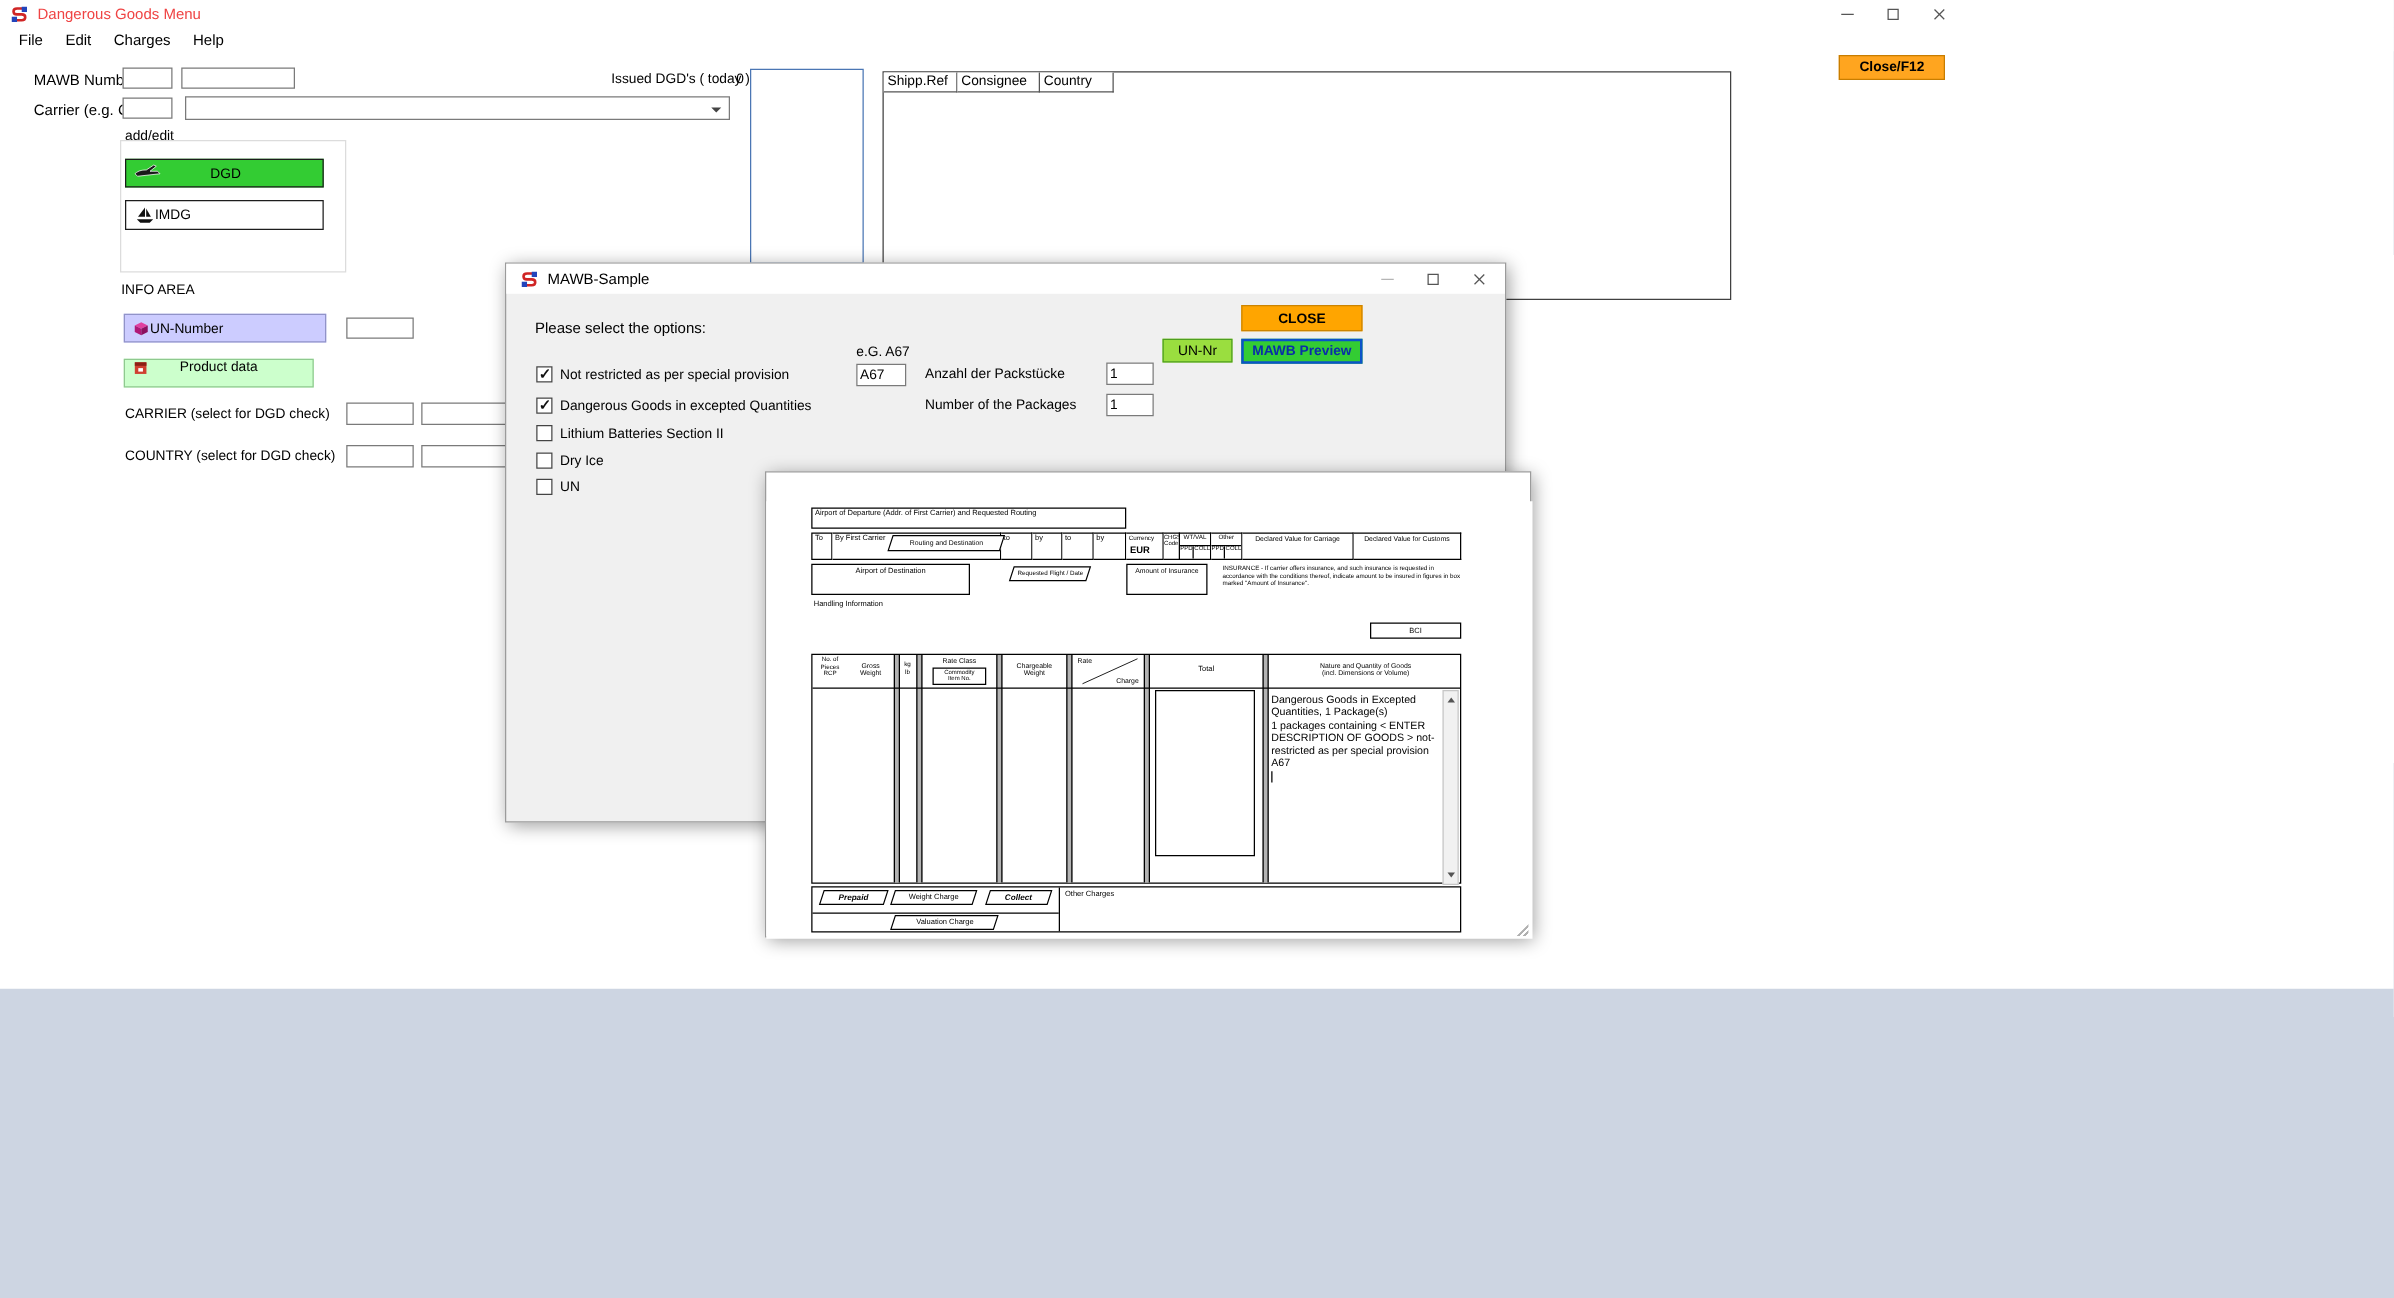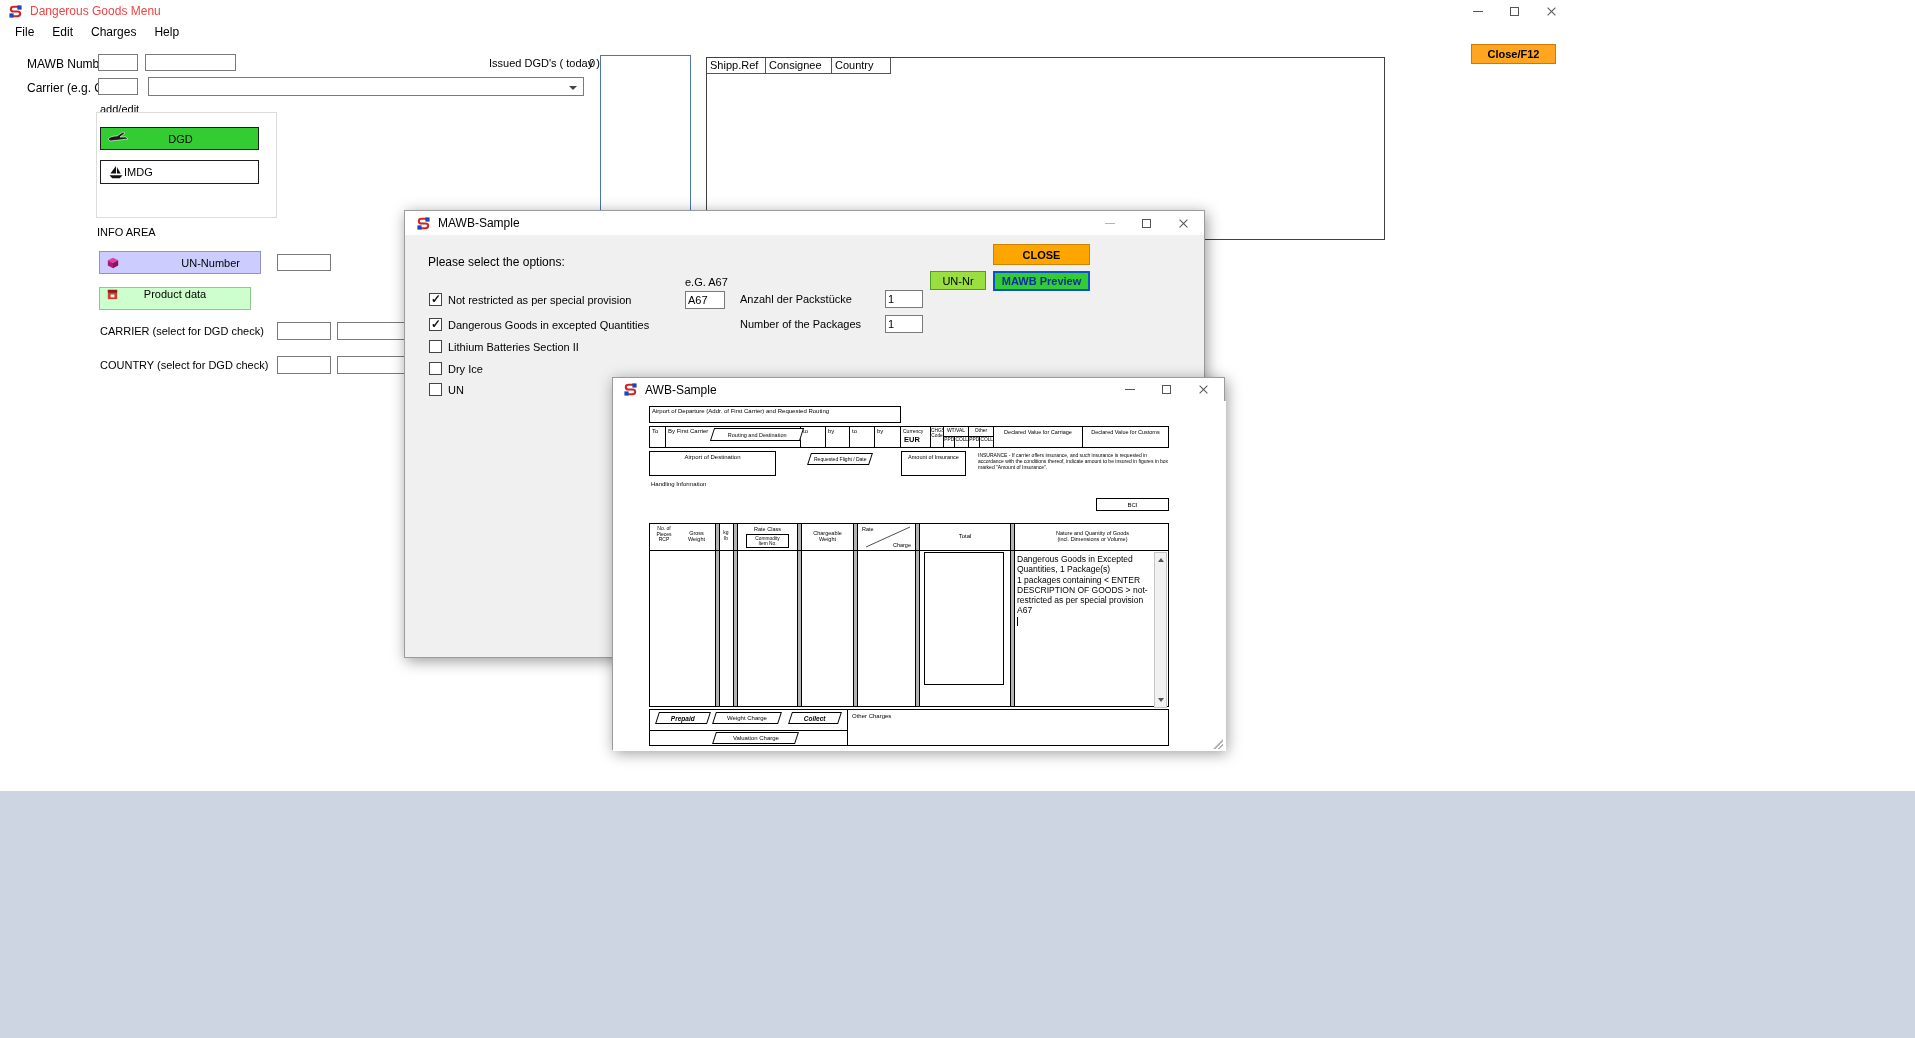--- a/index.html
+++ b/index.html
@@ -111,21 +111,21 @@
   <span class="lbl11" style="left:97px;top:226px">INFO AREA</span>
 
   <div class="abs" style="left:99px;top:251px;width:162px;height:23px;background:#ccccff;border:1px solid #9193c8;display:flex;align-items:center">
     <span style="margin-left:6px;display:flex">
       <svg width="14" height="13" viewBox="0 0 16 15">
           <path d="M2 5 L8 2 L14 5 L8 8 Z" fill="#e040a0"></path>
           <path d="M2 5 L8 8 L8 14 L2 11 Z" fill="#b01878"></path>
           <path d="M14 5 L8 8 L8 14 L14 11 Z" fill="#8c1060"></path>
         </svg>
     </span>
-    <span style="flex:1;text-align:right;font-size:11px;margin-right:20px">UN-Number</span>
+    <span style="flex:1;text-align:left;font-size:11px;margin-right:20px">UN-Number</span>
   </div>
   <input class="tbx" style="left: 277px; top: 254px; width: 54px; height: 17px;">
 
   <div class="abs" style="left:99px;top:287px;width:152px;height:23px;background:#ccffcc;border:1px solid #8fc98f;display:flex;align-items:flex-start">
     <span style="margin-left:6px;display:flex">
       <svg width="13" height="13" viewBox="0 0 14 14">
           <rect x="2" y="2" width="10" height="10" fill="#cf4030"></rect>
           <rect x="2" y="2" width="10" height="3" fill="#8c1f14"></rect>
           <rect x="5" y="7" width="4" height="3" fill="#fff"></rect>
         </svg>
@@ -202,41 +202,20 @@
 
   <div class="cb" style="left:24px;top:151px"></div>
   <span class="lbl11" style="left:43px;top:152px">Dry Ice</span>
 
   <div class="cb" style="left:24px;top:172px"></div>
   <span class="lbl11" style="left:43px;top:173px">UN</span>
 </div>
 
 <div class="abs" style="left:612px;top:377px;width:613px;height:373px;background:#fff;border:1px solid #9b9b9b;box-shadow:2px 3px 14px rgba(0,0,0,.4);z-index:20">
 
-  <div class="titlebar" style="height:23px">
-    <span style="margin-left:10px;display:flex">
-      <svg width="15" height="15" viewBox="0 0 16 16">
-          <path d="M12 3H6C4 3 3 4 3 5.5S4 8 6 8h4c2 0 3 1 3 2.5S12 13 10 13H4" stroke="#d02525" stroke-width="2.2" fill="none"></path>
-          <rect x="10" y="1.5" width="4.5" height="4.5" fill="#2244bb"></rect>
-          <rect x="1.5" y="10" width="4.5" height="4.5" fill="#2244bb"></rect>
-        </svg>
-    </span>
-    <span style="margin-left:7px;font-size:12px">AWB-Sample</span>
-    <div style="position:absolute;right:2px;top:0;height:23px;display:flex">
-      <div class="tc">
-          <span class="g-min"></span>
-        </div>
-      <div class="tc">
-          <span class="g-max"></span>
-        </div>
-      <div class="tc">
-          <span class="g-close"></span>
-        </div>
-    </div>
-  </div>
 
   <div class="abs" style="left:0;top:23px;width:613px;height:350px;background:#fff">
 
     <div class="abs" style="left:36px;top:5px;width:252px;height:17px;border:1px solid #000">
       <span style="font-size:6px;display:block;padding:1px 0 0 2px;white-space:nowrap">Airport of Departure (Addr. of First Carrier) and Requested Routing</span>
     </div>
 
     <div class="abs" style="left:36px;top:25px;width:520px;height:22px">
       <div class="fcell first" style="left:0;width:17px">
           <span style="display:block;padding:1px 0 0 2px">To</span>

